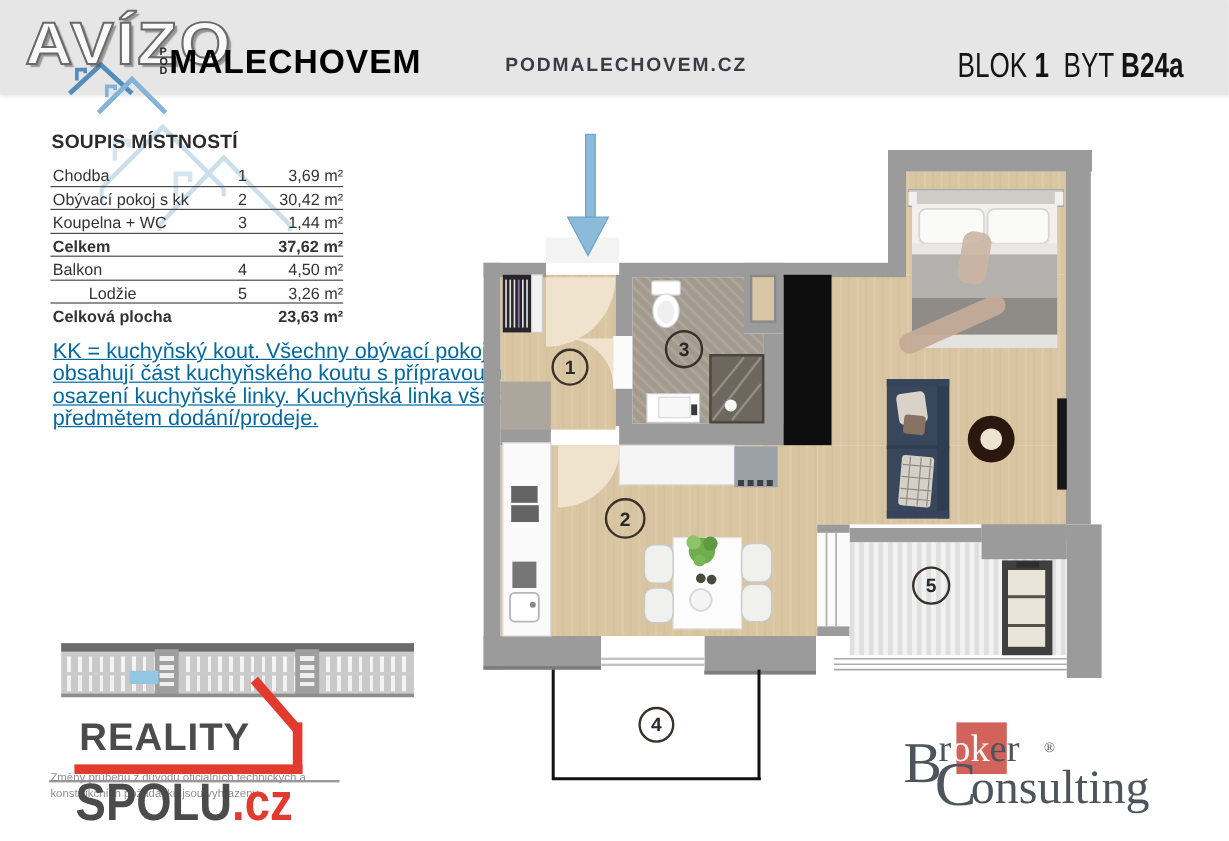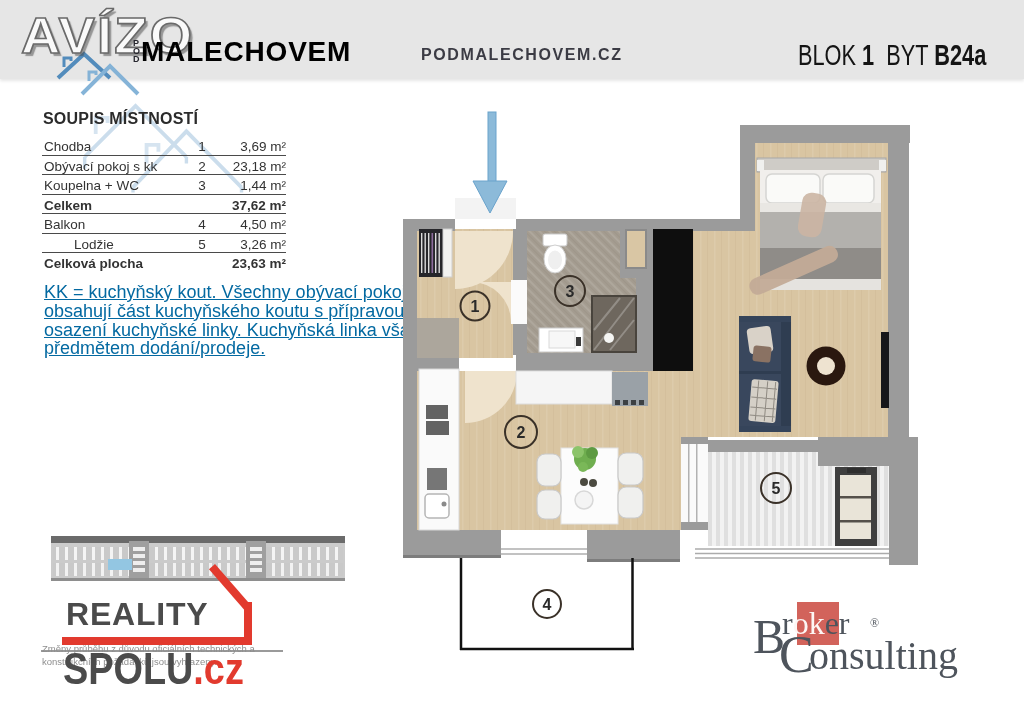--- a/index.html
+++ b/index.html
@@ -45,21 +45,21 @@
 
 <div class="abs" style="left:42px;top:136px;width:244px;font-size:13.5px;color:#333;">
 
   <div class="abs" style="left:2px;top:3px;">Chodba</div>
   <div class="abs" style="left:150px;top:3px;width:20px;text-align:center;">1</div>
   <div class="abs" style="right:0px;top:3px;">3,69 m²</div>
   <div class="abs" style="left:0;top:18.5px;width:244px;height:1px;background:#4a4a4a;"></div>
 
   <div class="abs" style="left:2px;top:22.5px;">Obývací pokoj s kk</div>
   <div class="abs" style="left:150px;top:22.5px;width:20px;text-align:center;">2</div>
-  <div class="abs" style="right:0px;top:22.5px;">23,18 m²</div>
+  <div class="abs" style="right:0px;top:22.5px;">30,42 m²</div>
   <div class="abs" style="left:0;top:38px;width:244px;height:1px;background:#4a4a4a;"></div>
 
   <div class="abs" style="left:2px;top:42px;">Koupelna + WC</div>
   <div class="abs" style="left:150px;top:42px;width:20px;text-align:center;">3</div>
   <div class="abs" style="right:0px;top:42px;">1,44 m²</div>
   <div class="abs" style="left:0;top:57.5px;width:244px;height:1px;background:#4a4a4a;"></div>
 
   <div class="abs" style="left:2px;top:61.5px;font-weight:700;">Celkem</div>
   <div class="abs" style="right:0px;top:61.5px;font-weight:700;">37,62 m²</div>
   <div class="abs" style="left:0;top:77px;width:244px;height:1px;background:#4a4a4a;"></div>

